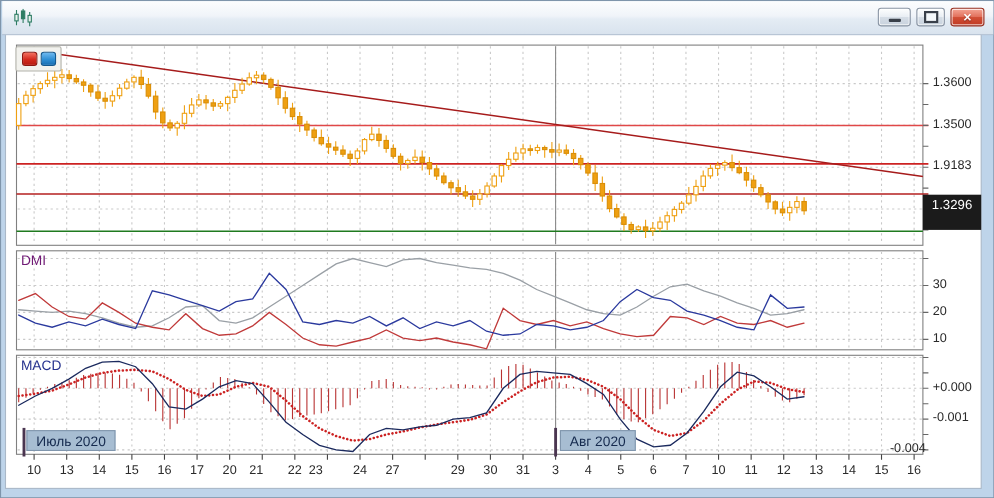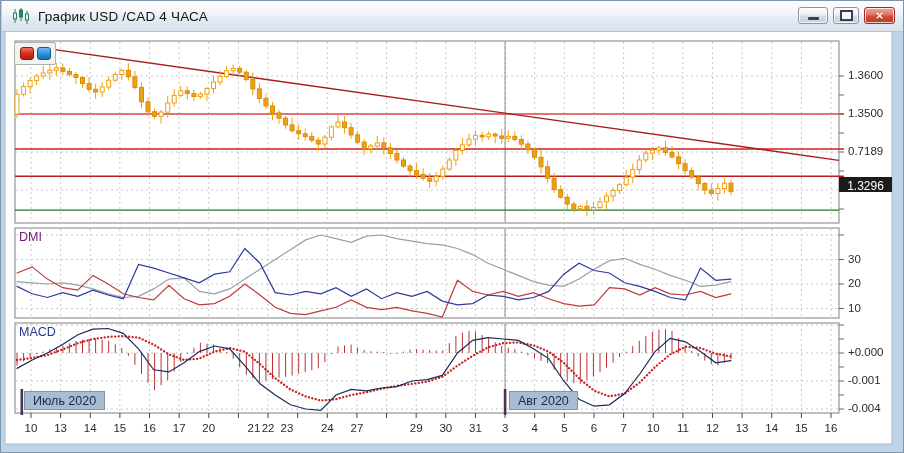--- a/index.html
+++ b/index.html
@@ -21,21 +21,21 @@
   .chip{position:absolute;left:13px;top:41px;width:40px;height:21px;background:#f2f2ee;border:1px solid #b2b2aa;border-radius:2px;display:flex;align-items:center;justify-content:center;gap:3px;}
   .sq{width:14px;height:13px;border-radius:3px;box-sizing:border-box;}
   .sq.red{background:linear-gradient(180deg,#f3705f 0%,#d42a1e 55%,#b81c12 100%);border:1px solid #8d1710;}
   .sq.blue{background:linear-gradient(180deg,#6fb9ef 0%,#2f8fd4 55%,#1a6fb2 100%);border:1px solid #14588e;}
   .panel-label{position:absolute;font-size:12.5px;}
   .dmi-label{left:18px;top:229px;color:#701a75;}
   .macd-label{left:18px;top:324px;color:#27338f;}
   .badge{position:absolute;top:390px;height:19px;line-height:19px;padding:0 8px;background:#a7bdd2;border:1px solid #8096ad;color:#152a4e;font-size:12.5px;box-sizing:border-box;}
   .badge.july{left:23px;}
   .badge.aug{left:508px;}
-  .price-box{position:absolute;left:838px;top:176px;width:53px;height:15px;background:#1b1b1b;color:#fff;font-size:12px;line-height:19px;text-align:center;}
+  .price-box{position:absolute;left:838px;top:176px;width:53px;height:32px;background:#1b1b1b;color:#fff;font-size:12px;line-height:19px;text-align:center;}
   .tick-label{position:absolute;font-size:11.5px;color:#2a2a2a;white-space:nowrap;}
   .xlab{width:26px;text-align:center;}
 </style>
 </head>
 <body>
 
 <div class="window">
 
   <svg id="cv" width="904" height="453" viewBox="0 0 904 453">
       <rect x="4" y="30" width="887" height="413" fill="#ffffff" stroke="#aab8c8" stroke-width="1"></rect>
@@ -536,21 +536,20 @@
     <span class="app-icon">
       <svg width="20" height="16" viewBox="0 0 20 16">
         <line x1="4" y1="1" x2="4" y2="15" stroke="#2e7d64" stroke-width="1"></line>
         <rect x="2.5" y="5" width="3" height="6" fill="#e8f2ee" stroke="#2e7d64"></rect>
         <line x1="10" y1="0" x2="10" y2="13" stroke="#2e7d64" stroke-width="1"></line>
         <rect x="8.5" y="2" width="3" height="7" fill="#2e7d64" stroke="#2e7d64"></rect>
         <line x1="16" y1="3" x2="16" y2="16" stroke="#2e7d64" stroke-width="1"></line>
         <rect x="14.5" y="6" width="3" height="6" fill="#e8f2ee" stroke="#2e7d64"></rect>
       </svg>
     </span>
-    <span class="title">График USD /CAD  4 ЧАСА</span>
     <span class="controls">
       <span class="wbtn min">
           <span class="glyph-min"></span>
         </span>
       <span class="wbtn max">
           <span class="glyph-max"></span>
         </span>
       <span class="wbtn close">
           <span class="glyph-close">×</span>
         </span>
@@ -566,35 +565,35 @@
   <span class="panel-label macd-label">MACD</span>
 
   <div class="badge july">Июль 2020</div>
   <div class="badge aug">Авг 2020</div>
 
   <div class="price-box">1.3296</div>
 
   <div id="labels">
       <span class="tick-label" style="left: 847px; top: 68px;">1.3600</span>
       <span class="tick-label" style="left: 847px; top: 106px;">1.3500</span>
-      <span class="tick-label" style="left: 847px; top: 144px;">0.7189</span>
+      <span class="tick-label" style="left: 847px; top: 144px;">1.9183</span>
       <span class="tick-label" style="left: 847px; top: 251.5px;">30</span>
       <span class="tick-label" style="left: 847px; top: 276px;">20</span>
       <span class="tick-label" style="left: 847px; top: 300.5px;">10</span>
       <span class="tick-label" style="left: 847px; top: 345px;">+0.000</span>
       <span class="tick-label" style="left: 847px; top: 373px;">-0.001</span>
-      <span class="tick-label" style="left: 847px; top: 401px;">-0.004</span>
+      <span class="tick-label" style="left: 808px; top: 401px;">-0.004</span>
       <span class="tick-label xlab" style="left: 17px; top: 421px;">10</span>
       <span class="tick-label xlab" style="left: 46.63px; top: 421px;">13</span>
       <span class="tick-label xlab" style="left: 76.26px; top: 421px;">14</span>
       <span class="tick-label xlab" style="left: 105.89px; top: 421px;">15</span>
       <span class="tick-label xlab" style="left: 135.52px; top: 421px;">16</span>
       <span class="tick-label xlab" style="left: 165.15px; top: 421px;">17</span>
       <span class="tick-label xlab" style="left: 194.78px; top: 421px;">20</span>
-      <span class="tick-label xlab" style="left: 240px; top: 421px;">21</span>
+      <span class="tick-label xlab" style="left: 219px; top: 421px;">21</span>
       <span class="tick-label xlab" style="left: 254.04px; top: 421px;">22</span>
       <span class="tick-label xlab" style="left: 273px; top: 421px;">23</span>
       <span class="tick-label xlab" style="left: 313.3px; top: 421px;">24</span>
       <span class="tick-label xlab" style="left: 342.93px; top: 421px;">27</span>
       <span class="tick-label xlab" style="left: 372.56px; top: 421px; margin-top: 44px;">28</span>
       <span class="tick-label xlab" style="left: 402.19px; top: 421px;">29</span>
       <span class="tick-label xlab" style="left: 431.82px; top: 421px;">30</span>
       <span class="tick-label xlab" style="left: 461.45px; top: 421px;">31</span>
       <span class="tick-label xlab" style="left: 491.08px; top: 421px;">3</span>
       <span class="tick-label xlab" style="left: 520.71px; top: 421px;">4</span>

